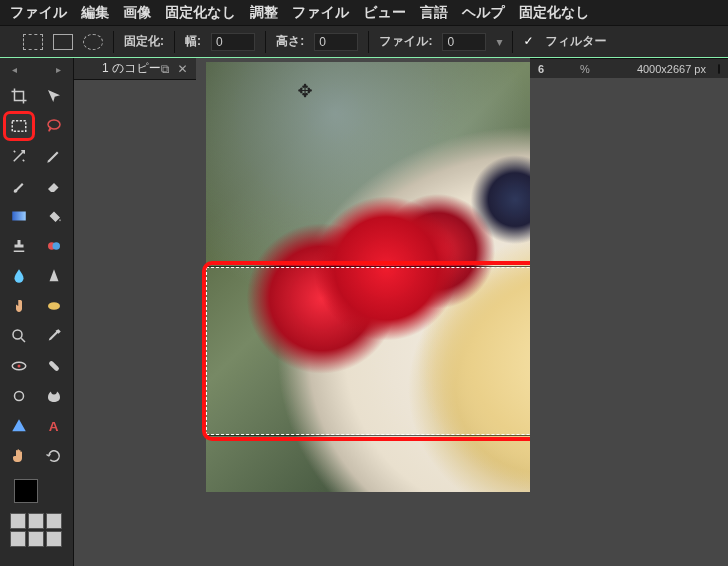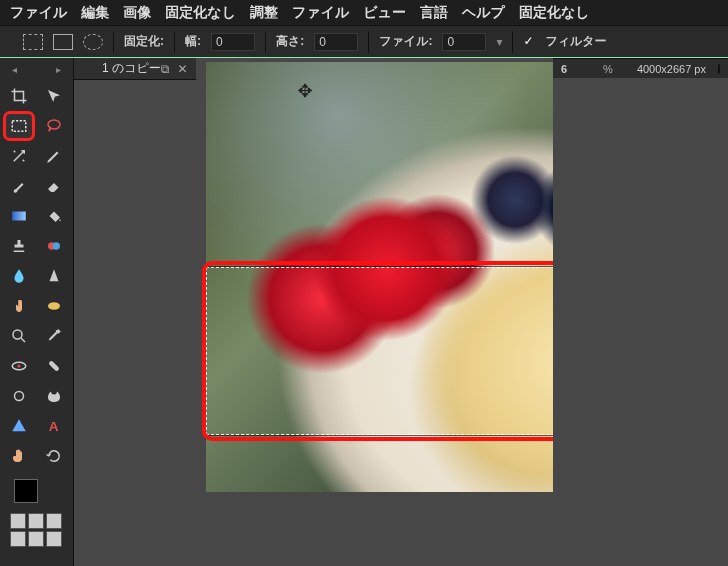--- a/index.html
+++ b/index.html
@@ -194,21 +194,21 @@
     background:#2c2c2c;
     border-top:1px solid #111;
     display:flex; align-items:center;
     font-size: 11px;
     color:#ccc;
     gap: 12px;
     padding: 0 8px;
   }
   .statusbar .zoom { width:30px; font-weight:bold;}
   .statusbar .pct { color:#aaa; }
-  .statusbar .dims { margin-left: 12px; }
+  .statusbar .dims { margin-left: 35px; }
   .hscroll {
     flex:1;
     height: 10px;
     background:#202020;
     border:1px solid #111;
     border-radius:5px;
     position:relative;
   }
   .hscroll::before {
     content:""; position:absolute; left:0; top:0; bottom:0;

